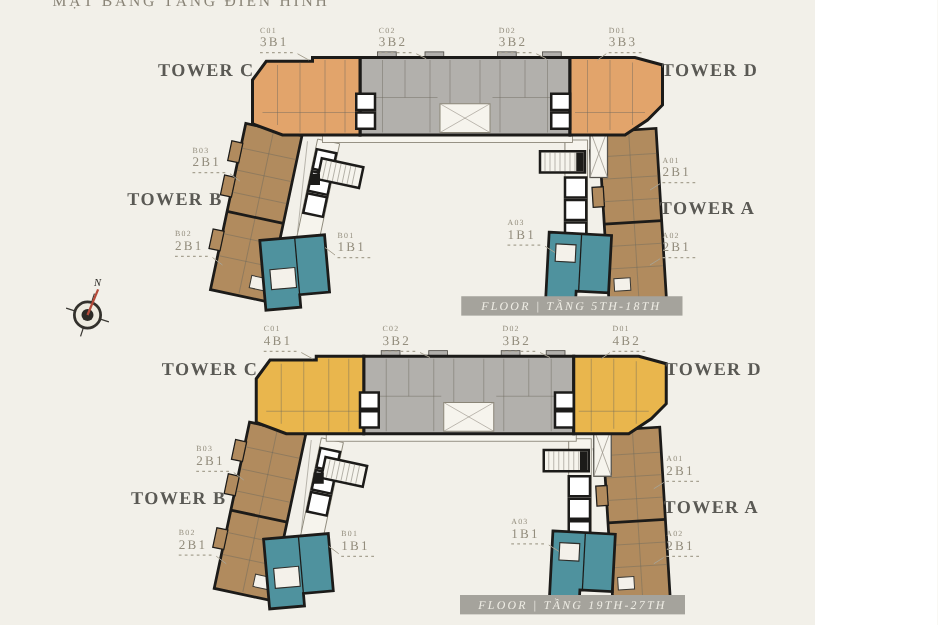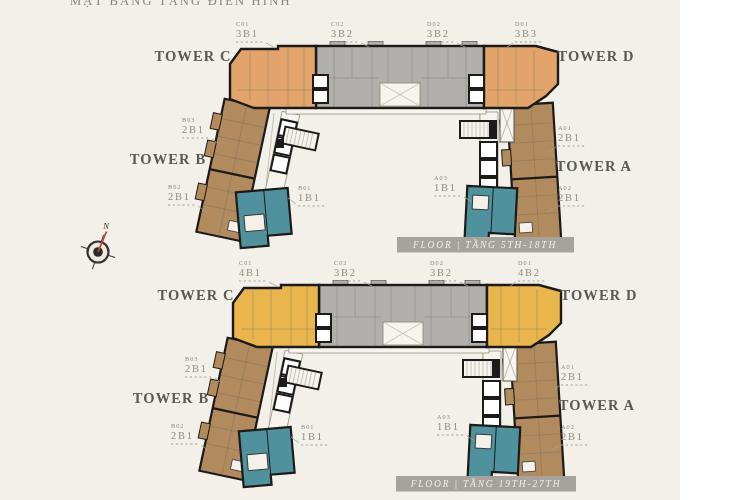--- a/index.html
+++ b/index.html
@@ -3,21 +3,20 @@
 <meta charset="utf-8">
 <style>
   html, body { margin: 0; padding: 0; }
   .stage {
     position: relative;
     width: 652px;
     height: 500px;
     background: #f2f0e9;
     overflow: hidden;
     font-family: "Liberation Serif", "DejaVu Serif", serif;
-    padding-left: 28px;
   }
   svg { display: block; }
   svg text { font-family: "Liberation Serif", "DejaVu Serif", serif; }
   .top-title { font-size: 12.5px; letter-spacing: 2.2px; fill: #8a8477; }
   .ucode  { font-size: 6.3px;  letter-spacing: 1px; }
   .utype  { font-size: 10.5px; letter-spacing: 1.8px; }
   .tower  { font-size: 14.5px; font-weight: 700; letter-spacing: 1.1px; text-anchor: middle; }
   .banner-text { font-size: 9.5px; letter-spacing: 1.8px; text-anchor: middle; font-style: italic; }
   .dashes { stroke: #a8a292; stroke-width: 1; stroke-dasharray: 2.2 2.6; fill: none; }
   .leader { stroke: #a8a292; stroke-width: 0.8; fill: none; }

